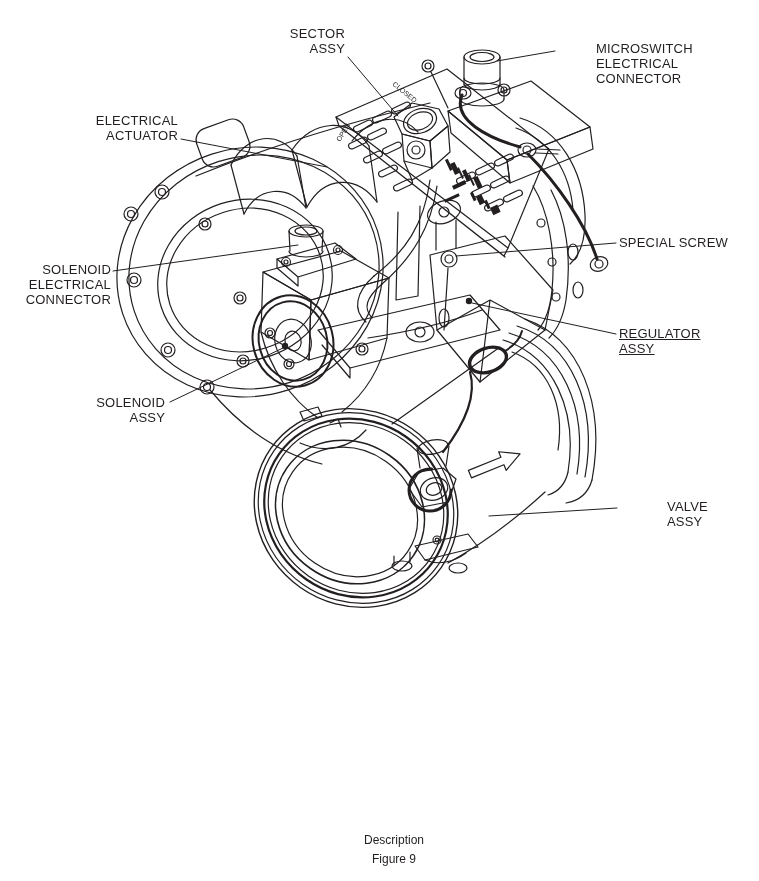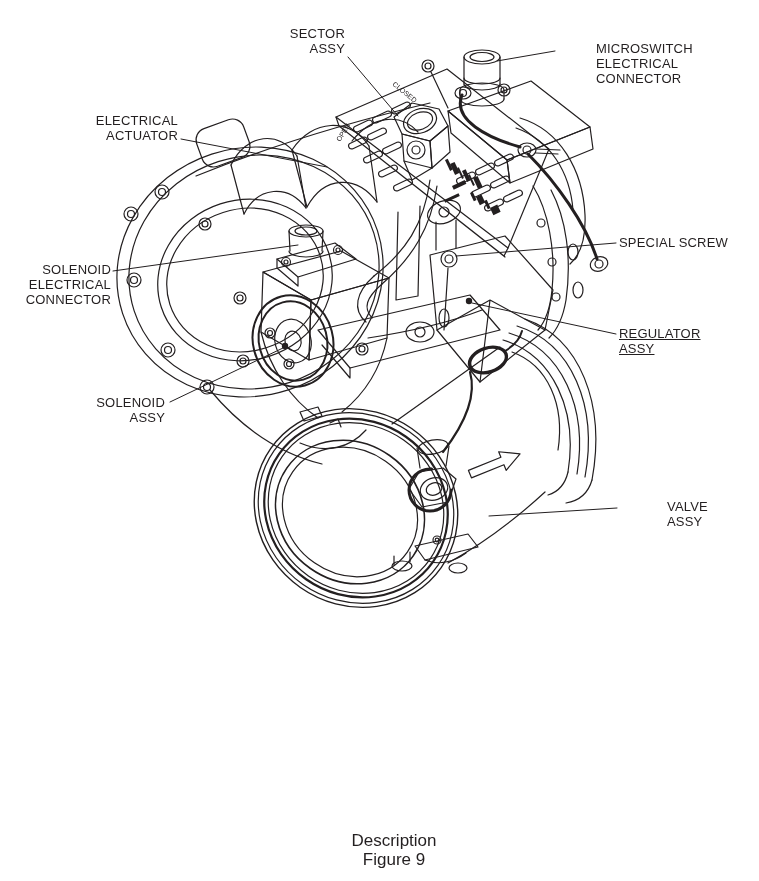--- a/index.html
+++ b/index.html
@@ -9,21 +9,21 @@
   }
   #figure-svg{position:absolute;left:0;top:0;}
   .callout{
     position:absolute;font-size:13px;line-height:15px;color:#231f20;
     letter-spacing:0.2px;white-space:nowrap;
   }
   .align-r{text-align:right;}
   .align-l{text-align:left;}
   #caption{
     position:absolute;left:294px;top:831px;width:200px;text-align:center;
-    font-size:17px;line-height:19px;color:#231f20;
+    font-size:12px;line-height:19px;color:#231f20;
   }
   svg *{vector-effect:non-scaling-stroke;}
 </style>
 </head>
 <body>
 
 <div id="page">
 
 <svg id="figure-svg" width="759" height="881" viewBox="0 0 759 881" fill="none" stroke="#231f20" stroke-width="1.2" stroke-linecap="round" stroke-linejoin="round">
 

